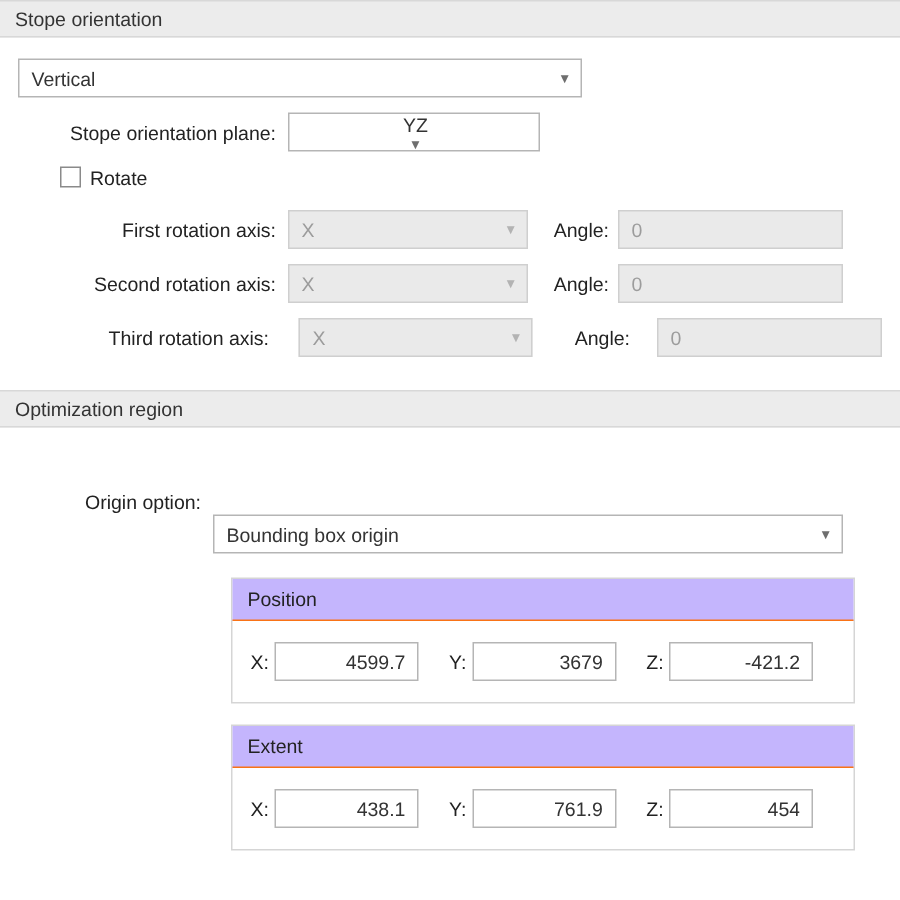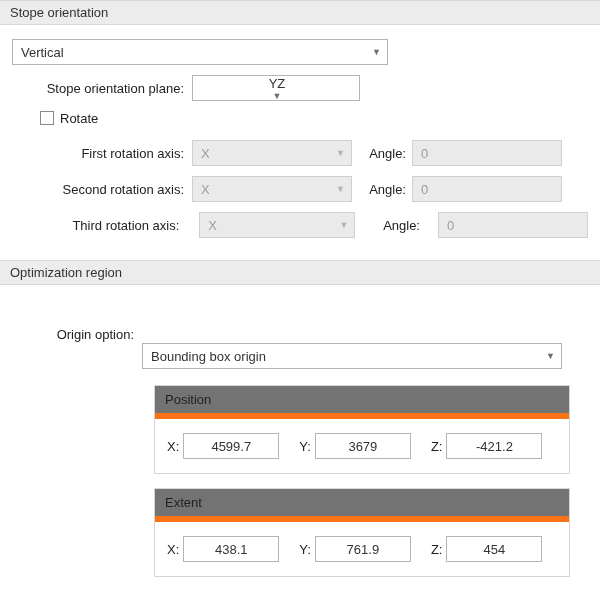--- a/index.html
+++ b/index.html
@@ -91,40 +91,40 @@
     color: #9c9c9c;
     border-color: #cfcfcf;
   }
   .group-box {
     border: 1px solid #d5d5d5;
     margin-left: 142px;
     margin-right: 18px;
     margin-bottom: 14px;
   }
   .group-title {
-    background: #737373;
+    background: #c4b5fd;
     padding: 6px 10px;
-    border-bottom: 6px solid #f97316;
+    border-bottom: 1px solid #f97316;
   }
   .group-content {
     padding: 14px 12px;
     display: flex;
     align-items: center;
   }
   .xyz-lbl {
     width: 22px;
     text-align: right;
     padding-right: 4px;
   }
   .xyz-input {
     border: 1px solid #b5b5b5;
     height: 26px;
     width: 96px;
     padding: 0 8px;
-    text-align: center;
+    text-align: right;
     font-family: inherit;
     font-size: 13px;
     color: #333;
     margin-right: 20px;
   }
 </style>
 </head>
 <body>
 
 <div class="section-header">Stope orientation</div>

